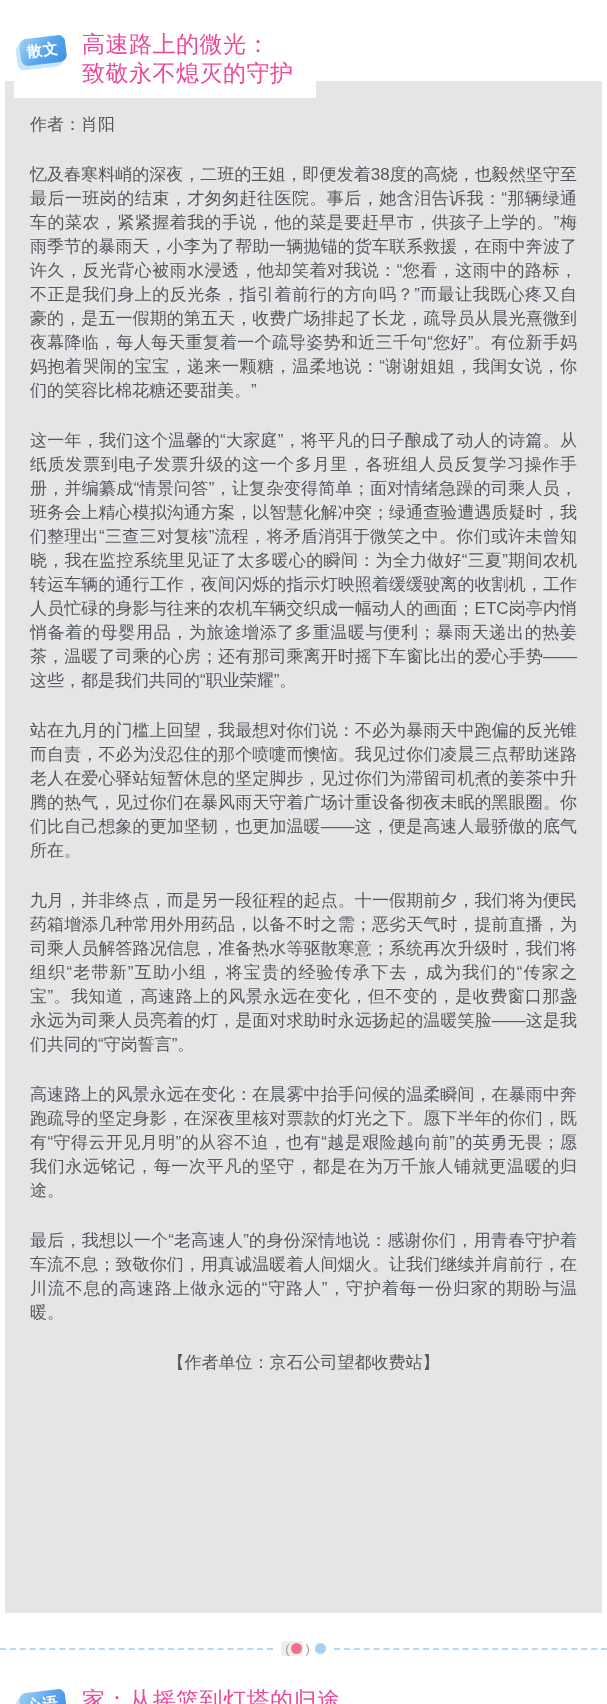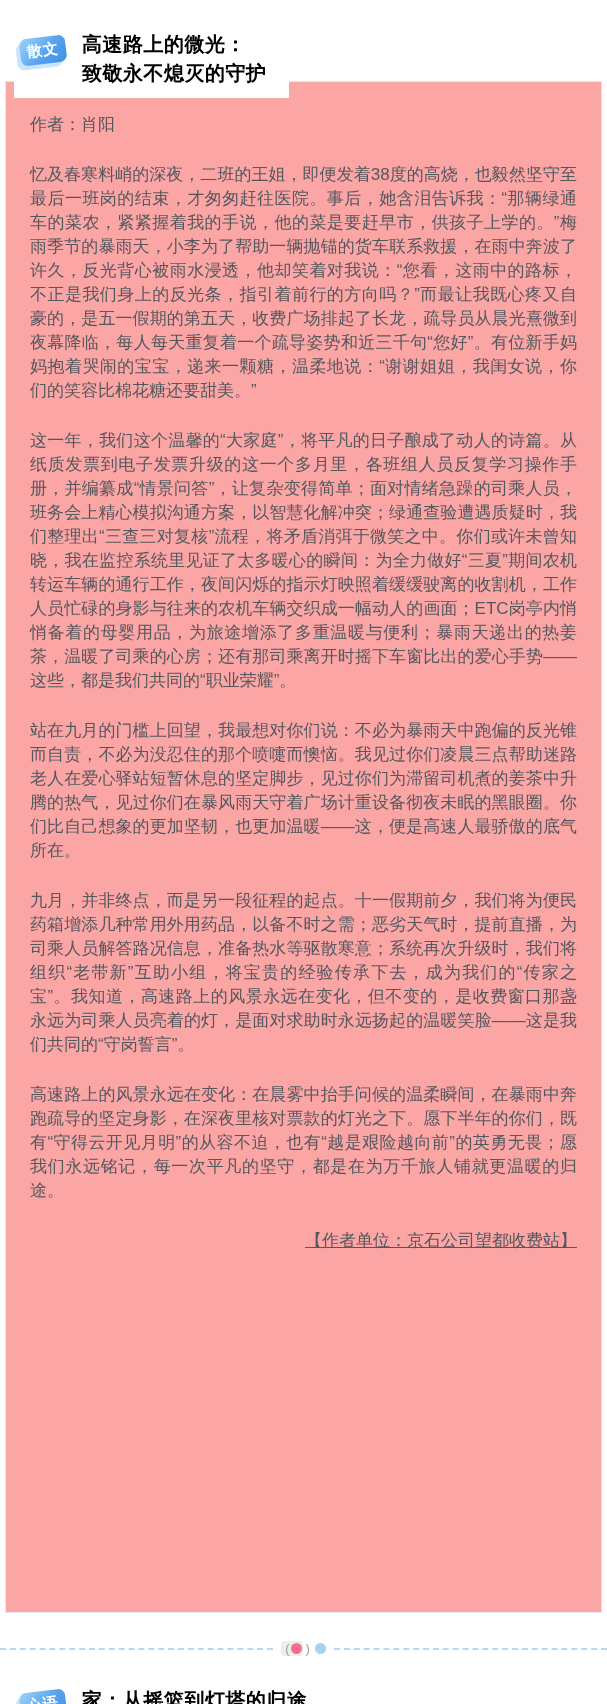--- a/index.html
+++ b/index.html
@@ -36,42 +36,42 @@
     border-radius:7px;
     background:linear-gradient(135deg,#9fd3f8 0%,#58a4ee 55%,#3e8fe6 100%);
   }
   .badge .badge-text {
     position:absolute; inset:0;
     display:flex; align-items:center; justify-content:center;
     color:#ffffff; font-weight:bold; font-size:15px;
     letter-spacing:1px;
   }
   .title {
-    font-size:20px; font-weight:bold;
-    line-height:29px; color:#000000;
+    font-size:23px; font-weight:normal;
+    line-height:29px; color:#ec4899;
     letter-spacing:0.5px;
   }
 
   
   .article-card {
     position:absolute; top:81px; left:5px;
     width:597px; height:1532px;
     border:1px solid #e4e7eb;
-    background:#fca5a5;
+    background:#e5e5e5;
     padding:31px 24px 24px 24px;
     z-index:1; overflow:hidden;
   }
   .article-card p {
     margin:0 0 26px 0;
     font-size:17px; line-height:24px;
     color:#54585e;
     text-align:justify;
   }
   .article-card p.author-line { text-align:left; }
-  .article-card p.unit-footer { margin-bottom:11px; text-align:right;text-decoration:underline; }
+  .article-card p.unit-footer { margin-bottom:11px; text-align:center; }
 
   
   .divider {
     position:absolute; top:1641px; left:0; width:607px;
     display:flex; align-items:center; z-index:2;
   }
   .divider .dash-line { flex:1 1 auto; height:0; border-top:2px dashed #b9d7f3; }
   .ornament {
     display:flex; align-items:center;
     margin:0 8px; gap:3px;
@@ -105,20 +105,21 @@
   </div>
 </div>
 
 <div class="article-card">
   <p class="author-line">作者：肖阳</p>
   <p>忆及春寒料峭的深夜，二班的王姐，即便发着38度的高烧，也毅然坚守至最后一班岗的结束，才匆匆赶往医院。事后，她含泪告诉我：“那辆绿通车的菜农，紧紧握着我的手说，他的菜是要赶早市，供孩子上学的。”梅雨季节的暴雨天，小李为了帮助一辆抛锚的货车联系救援，在雨中奔波了许久，反光背心被雨水浸透，他却笑着对我说：“您看，这雨中的路标，不正是我们身上的反光条，指引着前行的方向吗？”而最让我既心疼又自豪的，是五一假期的第五天，收费广场排起了长龙，疏导员从晨光熹微到夜幕降临，每人每天重复着一个疏导姿势和近三千句“您好”。有位新手妈妈抱着哭闹的宝宝，递来一颗糖，温柔地说：“谢谢姐姐，我闺女说，你们的笑容比棉花糖还要甜美。”</p>
   <p>这一年，我们这个温馨的“大家庭”，将平凡的日子酿成了动人的诗篇。从纸质发票到电子发票升级的这一个多月里，各班组人员反复学习操作手册，并编纂成“情景问答”，让复杂变得简单；面对情绪急躁的司乘人员，班务会上精心模拟沟通方案，以智慧化解冲突；绿通查验遭遇质疑时，我们整理出“三查三对复核”流程，将矛盾消弭于微笑之中。你们或许未曾知晓，我在监控系统里见证了太多暖心的瞬间：为全力做好“三夏”期间农机转运车辆的通行工作，夜间闪烁的指示灯映照着缓缓驶离的收割机，工作人员忙碌的身影与往来的农机车辆交织成一幅动人的画面；ETC岗亭内悄悄备着的母婴用品，为旅途增添了多重温暖与便利；暴雨天递出的热姜茶，温暖了司乘的心房；还有那司乘离开时摇下车窗比出的爱心手势——这些，都是我们共同的“职业荣耀”。</p>
   <p>站在九月的门槛上回望，我最想对你们说：不必为暴雨天中跑偏的反光锥而自责，不必为没忍住的那个喷嚏而懊恼。我见过你们凌晨三点帮助迷路老人在爱心驿站短暂休息的坚定脚步，见过你们为滞留司机煮的姜茶中升腾的热气，见过你们在暴风雨天守着广场计重设备彻夜未眠的黑眼圈。你们比自己想象的更加坚韧，也更加温暖——这，便是高速人最骄傲的底气所在。</p>
   <p>九月，并非终点，而是另一段征程的起点。十一假期前夕，我们将为便民药箱增添几种常用外用药品，以备不时之需；恶劣天气时，提前直播，为司乘人员解答路况信息，准备热水等驱散寒意；系统再次升级时，我们将组织“老带新”互助小组，将宝贵的经验传承下去，成为我们的“传家之宝”。我知道，高速路上的风景永远在变化，但不变的，是收费窗口那盏永远为司乘人员亮着的灯，是面对求助时永远扬起的温暖笑脸——这是我们共同的“守岗誓言”。</p>
   <p>高速路上的风景永远在变化：在晨雾中抬手问候的温柔瞬间，在暴雨中奔跑疏导的坚定身影，在深夜里核对票款的灯光之下。愿下半年的你们，既有“守得云开见月明”的从容不迫，也有“越是艰险越向前”的英勇无畏；愿我们永远铭记，每一次平凡的坚守，都是在为万千旅人铺就更温暖的归途。</p>
+  <p>最后，我想以一个“老高速人”的身份深情地说：感谢你们，用青春守护着车流不息；致敬你们，用真诚温暖着人间烟火。让我们继续并肩前行，在川流不息的高速路上做永远的“守路人”，守护着每一份归家的期盼与温暖。</p>
   <p class="unit-footer">【作者单位：京石公司望都收费站】</p>
 </div>
 
 <div class="divider">
   <span class="dash-line"></span>
   <span class="ornament">
     <span class="orn-box">
       <span class="paren">(</span>
       <span class="dot dot-pink"></span>
     </span>

